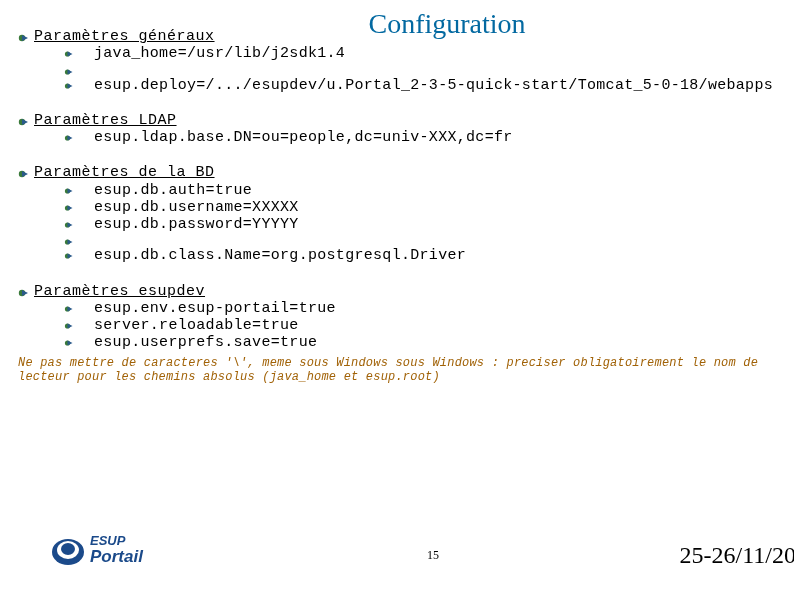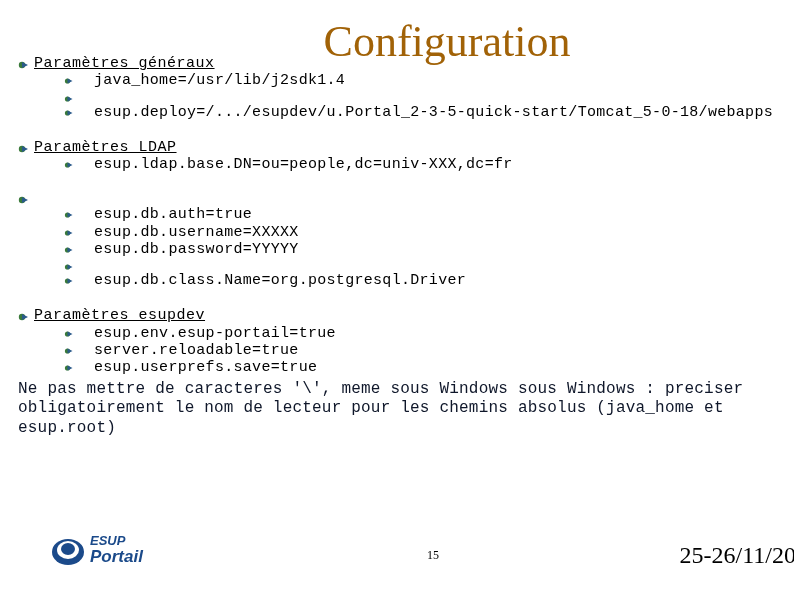--- a/index.html
+++ b/index.html
@@ -6,25 +6,25 @@
   body {
     width: 794px;
     height: 595px;
     background: #ffffff;
     font-family: "Courier New", monospace;
     position: relative;
     overflow: hidden;
   }
   .title {
     font-family: "Times New Roman", serif;
-    font-size: 44px;
+    font-size: 28px;
     font-weight: normal;
     text-align: center;
-    color: #a16207;
-    margin-top: 16px;
+    color: #0369a1;
+    margin-top: 8px;
     margin-bottom: 0;
     margin-left: 100px;
   }
   .content {
     padding: 0 18px;
     font-size: 15px;
     line-height: 1.15;
     color: #000;
   }
   .section-bullet {
@@ -61,25 +61,26 @@
   .arrow-small svg { width: 10px; height: 10px; display: block; }
   .items { margin-left: 46px; }
   .item-row {
     display: flex;
     align-items: flex-start;
     gap: 20px;
   }
   .item-text { font-family: "Courier New", monospace; font-size: 15px; letter-spacing: 0.3px; }
   .footnote {
     font-family: "Courier New", monospace;
-    font-size: 16px;
-    color: #0f172a;
+    font-size: 12px;
+    color: #a16207;
     padding: 4px 18px 0 18px;
     line-height: 1.2;
     letter-spacing: 0.2px;
+    font-style: italic;
   }
   .footer {
     position: absolute;
     bottom: 22px;
     left: 0;
     width: 100%;
     height: 44px;
     margin-left: 36px;
   }
   .logo {
@@ -169,20 +170,21 @@
       </div>
   </div>
 
   <div class="section-bullet gap">
     <span class="arrow">
         <svg viewBox="0 0 12 12">
           <circle cx="4" cy="6" r="3.2" fill="#3a7a3a"></circle>
           <path d="M4 3 L10 6 L4 9 Z" fill="#2a5a8a"></path>
         </svg>
       </span>
+    <span class="section-heading">Paramètres de la BD</span>
   </div>
   <div class="items">
     <div class="item-row">
         <span class="arrow-small">
           <svg viewBox="0 0 10 10">
             <circle cx="3.5" cy="5" r="2.6" fill="#3a7a3a"></circle>
             <path d="M3.5 2.5 L8.5 5 L3.5 7.5 Z" fill="#2a5a8a"></path>
           </svg>
         </span>
         <span class="item-text">esup.db.auth=true</span>

